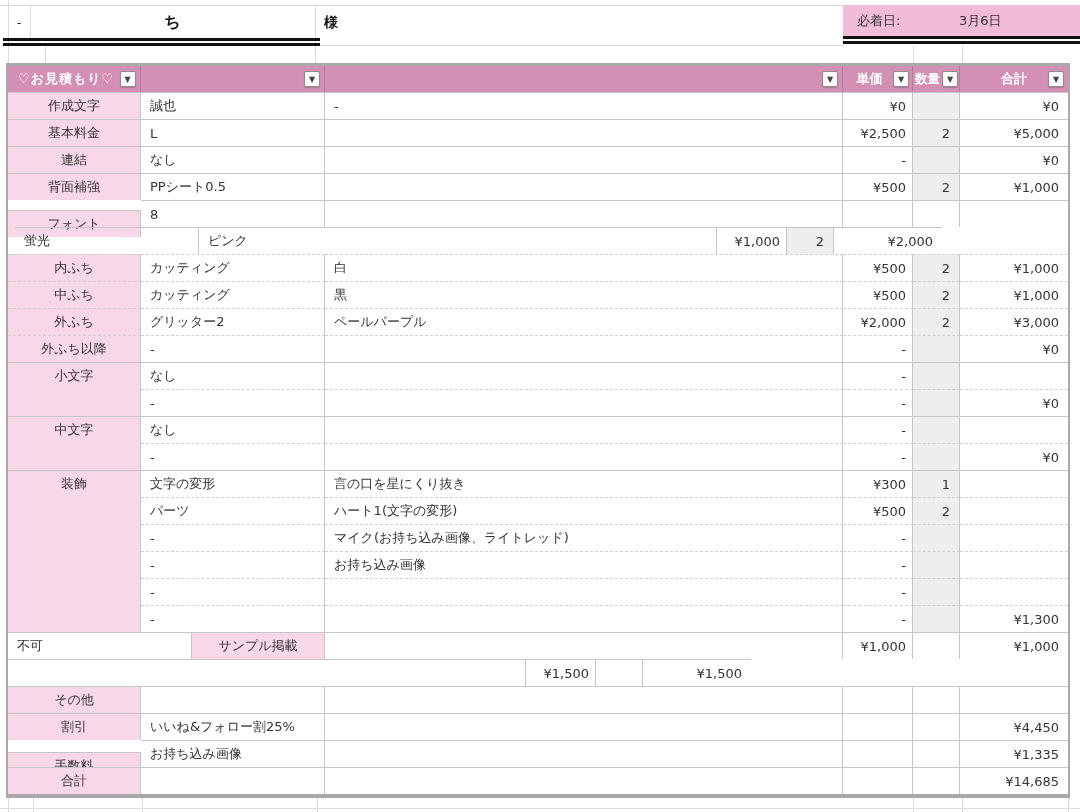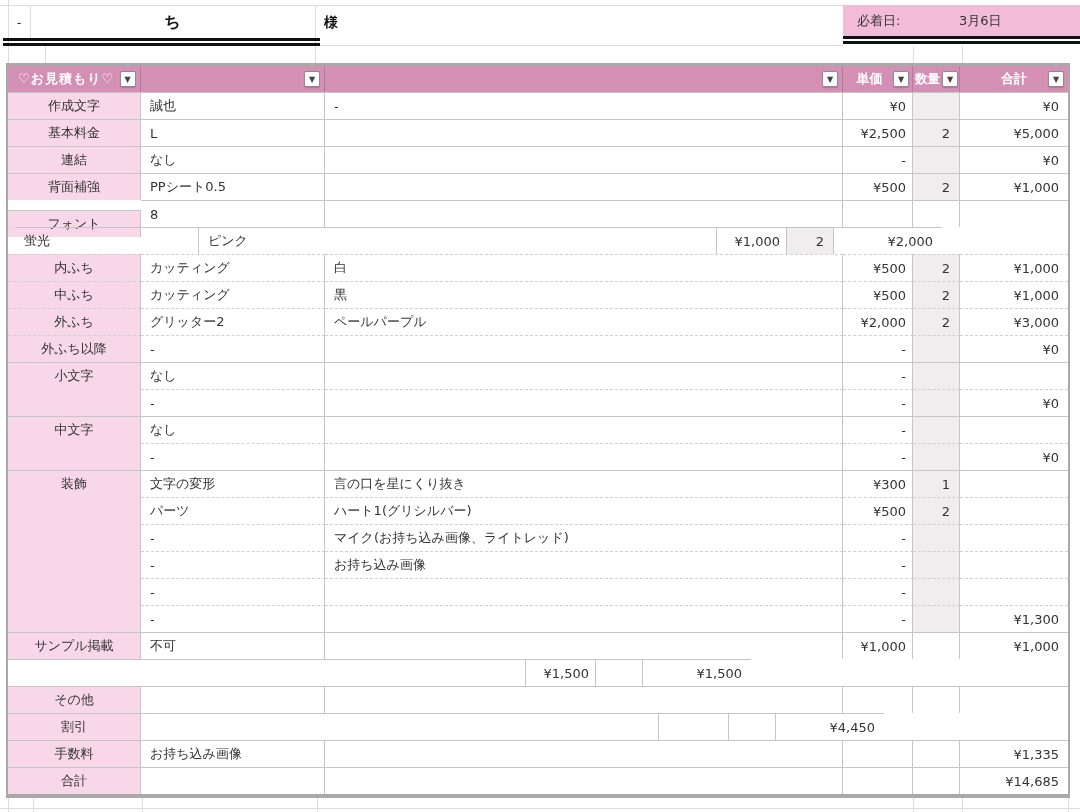--- a/index.html
+++ b/index.html
@@ -226,21 +226,21 @@
           <div class="cell ca" style="border-top: 1px solid rgb(198, 198, 198);">装飾</div>
           <div class="cell cb" style="border-top: 1px solid rgb(198, 198, 198);">文字の変形</div>
           <div class="cell cc" style="border-top: 1px solid rgb(198, 198, 198);">言の口を星にくり抜き</div>
           <div class="cell cd" style="border-top: 1px solid rgb(198, 198, 198);">¥300</div>
           <div class="cell ce gray" style="border-top: 1px solid rgb(198, 198, 198);">1</div>
           <div class="cell cf" style="border-top: 1px solid rgb(198, 198, 198);"></div>
         </div>
         <div class="trow">
           <div class="cell ca"></div>
           <div class="cell cb" style="border-top: 1px dashed rgb(208, 208, 208);">パーツ</div>
-          <div class="cell cc" style="border-top: 1px dashed rgb(208, 208, 208);">ハート1(グリシルバー)</div>
+          <div class="cell cc" style="border-top: 1px dashed rgb(208, 208, 208);">ハート1(文字の変形)</div>
           <div class="cell cd" style="border-top: 1px dashed rgb(208, 208, 208);">¥500</div>
           <div class="cell ce gray" style="border-top: 1px dashed rgb(208, 208, 208);">2</div>
           <div class="cell cf" style="border-top: 1px dashed rgb(208, 208, 208);"></div>
         </div>
         <div class="trow">
           <div class="cell ca"></div>
           <div class="cell cb" style="border-top: 1px dashed rgb(208, 208, 208);">-</div>
           <div class="cell cc" style="border-top: 1px dashed rgb(208, 208, 208);">マイク(お持ち込み画像、ライトレッド)</div>
           <div class="cell cd" style="border-top: 1px dashed rgb(208, 208, 208);">-</div>
           <div class="cell ce gray" style="border-top: 1px dashed rgb(208, 208, 208);"></div>
@@ -264,22 +264,22 @@
         </div>
         <div class="trow">
           <div class="cell ca"></div>
           <div class="cell cb" style="border-top: 1px dashed rgb(208, 208, 208);">-</div>
           <div class="cell cc" style="border-top: 1px dashed rgb(208, 208, 208);"></div>
           <div class="cell cd" style="border-top: 1px dashed rgb(208, 208, 208);">-</div>
           <div class="cell ce gray" style="border-top: 1px dashed rgb(208, 208, 208);"></div>
           <div class="cell cf" style="border-top: 1px dashed rgb(208, 208, 208);">¥1,300</div>
         </div>
         <div class="trow">
+          <div class="cell cb" style="border-top: 1px solid rgb(198, 198, 198);">不可</div>
           <div class="cell ca" style="border-top: 1px solid rgb(198, 198, 198);">サンプル掲載</div>
-          <div class="cell cb" style="border-top: 1px solid rgb(198, 198, 198);">不可</div>
           <div class="cell cc" style="border-top: 1px solid rgb(198, 198, 198);"></div>
           <div class="cell cd" style="border-top: 1px solid rgb(198, 198, 198);">¥1,000</div>
           <div class="cell ce" style="border-top: 1px solid rgb(198, 198, 198);"></div>
           <div class="cell cf" style="border-top: 1px solid rgb(198, 198, 198);">¥1,000</div>
         </div>
         <div class="trow">
           <div class="cell cc" style="border-top: 1px solid rgb(198, 198, 198);"></div>
           <div class="cell cd" style="border-top: 1px solid rgb(198, 198, 198);">¥1,500</div>
           <div class="cell ce" style="border-top: 1px solid rgb(198, 198, 198);"></div>
           <div class="cell cf" style="border-top: 1px solid rgb(198, 198, 198);">¥1,500</div>
@@ -287,27 +287,28 @@
         <div class="trow">
           <div class="cell ca" style="border-top: 1px solid rgb(198, 198, 198);">その他</div>
           <div class="cell cb" style="border-top: 1px solid rgb(198, 198, 198);"></div>
           <div class="cell cc" style="border-top: 1px solid rgb(198, 198, 198);"></div>
           <div class="cell cd" style="border-top: 1px solid rgb(198, 198, 198);"></div>
           <div class="cell ce" style="border-top: 1px solid rgb(198, 198, 198);"></div>
           <div class="cell cf" style="border-top: 1px solid rgb(198, 198, 198);"></div>
         </div>
         <div class="trow">
           <div class="cell ca" style="border-top: 1px solid rgb(198, 198, 198);">割引</div>
+          <div class="cell cb" style="border-top: 1px solid rgb(198, 198, 198);">いいね&amp;フォロー割25%</div>
           <div class="cell cc" style="border-top: 1px solid rgb(198, 198, 198);"></div>
           <div class="cell cd" style="border-top: 1px solid rgb(198, 198, 198);"></div>
           <div class="cell ce" style="border-top: 1px solid rgb(198, 198, 198);"></div>
           <div class="cell cf" style="border-top: 1px solid rgb(198, 198, 198);">¥4,450</div>
         </div>
         <div class="trow">
-          <div class="cell ca" style="border-top: 1px solid rgb(198, 198, 198);">手数料</div>
+          <div class="cell ca" style="border-top: 1px solid rgb(198, 198, 198); margin-top: 12px;">手数料</div>
           <div class="cell cb" style="border-top: 1px solid rgb(198, 198, 198);">お持ち込み画像</div>
           <div class="cell cc" style="border-top: 1px solid rgb(198, 198, 198);"></div>
           <div class="cell cd" style="border-top: 1px solid rgb(198, 198, 198);"></div>
           <div class="cell ce" style="border-top: 1px solid rgb(198, 198, 198);"></div>
           <div class="cell cf" style="border-top: 1px solid rgb(198, 198, 198);">¥1,335</div>
         </div>
         <div class="trow">
           <div class="cell ca" style="border-top: 1px solid rgb(198, 198, 198);">合計</div>
           <div class="cell cb" style="border-top: 1px solid rgb(198, 198, 198);"></div>
           <div class="cell cc" style="border-top: 1px solid rgb(198, 198, 198);"></div>

